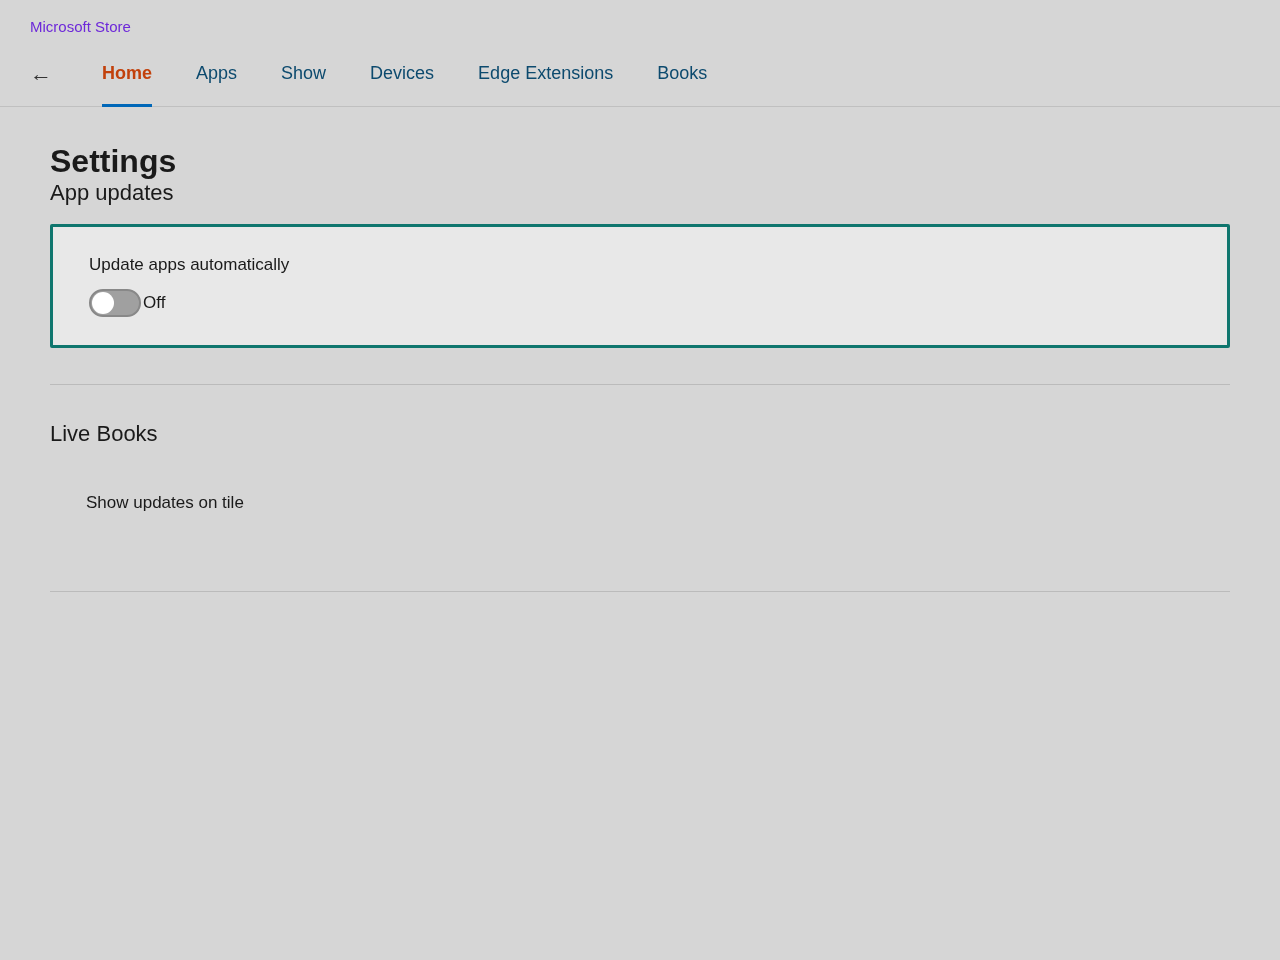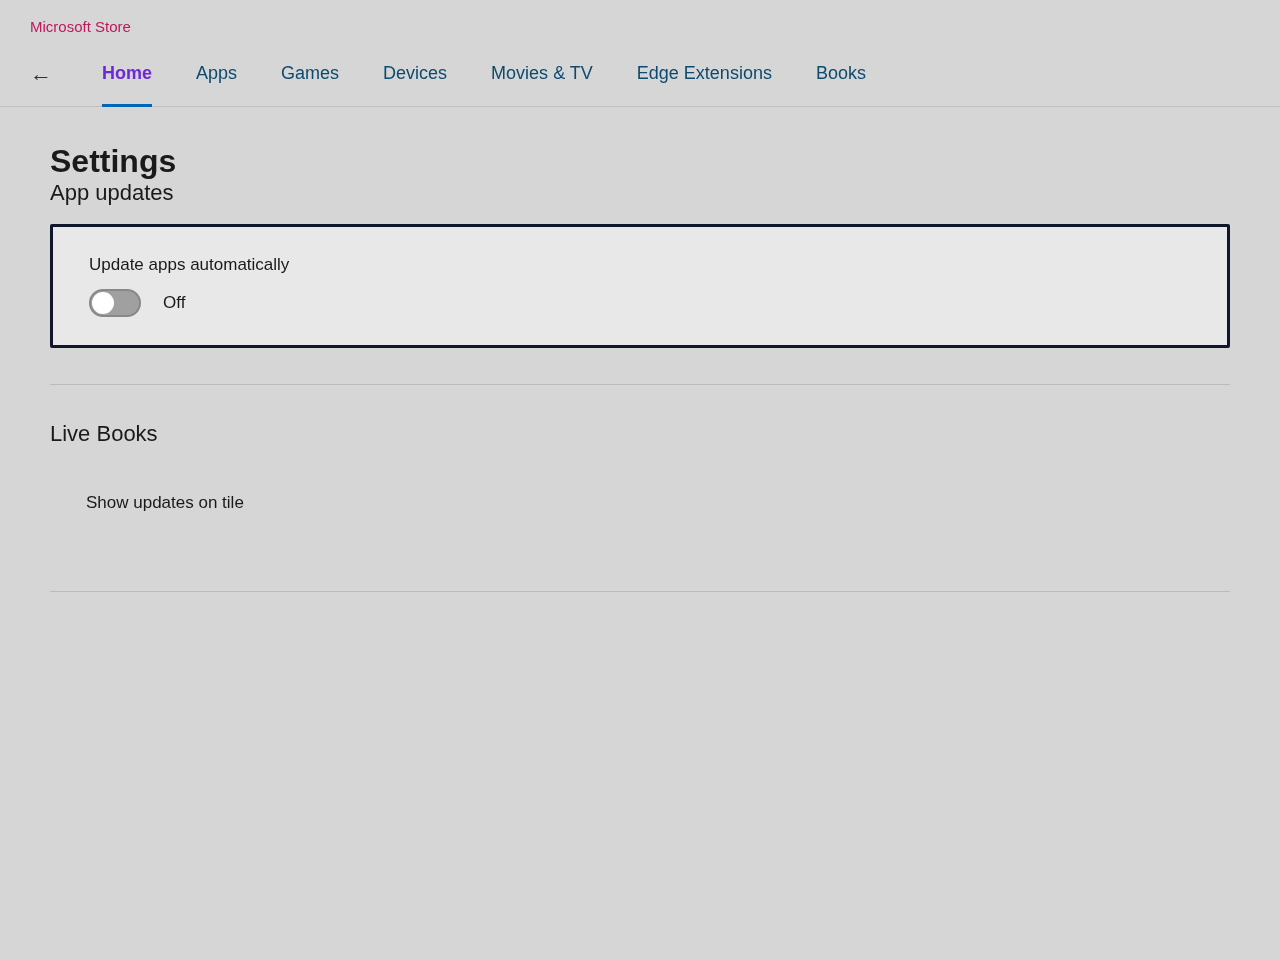--- a/index.html
+++ b/index.html
@@ -13,21 +13,21 @@
       height: 960px;
       background-color: #d6d6d6;
       font-family: 'Segoe UI', Arial, sans-serif;
       color: #1a1a1a;
       overflow: hidden;
     }
 
     .title-bar {
       padding: 18px 30px 6px 30px;
       font-size: 15px;
-      color: #be185d;
+      color: #6d28d9;
       font-weight: 400;
     }
 
     .nav-bar {
       display: flex;
       align-items: center;
       padding: 0 30px;
       gap: 0;
       border-bottom: 1px solid #c0c0c0;
       background-color: #d6d6d6;
@@ -47,21 +47,21 @@
     .nav-item {
       padding: 22px 22px;
       font-size: 18px;
       color: #0c4a6e;
       cursor: pointer;
       position: relative;
       white-space: nowrap;
     }
 
     .nav-item.active {
-      color: #6d28d9;
+      color: #c2410c;
       font-weight: 600;
     }
 
     .nav-item.active::after {
       content: '';
       position: absolute;
       bottom: -1px;
       left: 22px;
       right: 22px;
       height: 3px;
@@ -80,36 +80,36 @@
 
     .section-title {
       font-size: 22px;
       font-weight: 500;
       color: #1a1a1a;
       margin-bottom: 18px;
     }
 
     .setting-card {
       background-color: #e8e8e8;
-      border: 3px solid #0f172a;
+      border: 3px solid #0f766e;
       border-radius: 2px;
       padding: 28px 36px;
       margin-bottom: 0;
     }
 
     .setting-label {
       font-size: 17px;
       color: #1a1a1a;
       margin-bottom: 14px;
     }
 
     .toggle-row {
       display: flex;
       align-items: center;
-      gap: 22px;
+      gap: 2px;
     }
 
     .toggle {
       width: 52px;
       height: 28px;
       border-radius: 14px;
       position: relative;
       cursor: pointer;
       flex-shrink: 0;
     }
@@ -173,27 +173,24 @@
     <span>←</span>
   </div>
 
   <div class="nav-item active">
     <span>Home</span>
   </div>
   <div class="nav-item">
     <span>Apps</span>
   </div>
   <div class="nav-item">
-    <span>Games</span>
+    <span>Show</span>
   </div>
   <div class="nav-item">
     <span>Devices</span>
-  </div>
-  <div class="nav-item">
-    <span>Movies &amp; TV</span>
   </div>
   <div class="nav-item">
     <span>Edge Extensions</span>
   </div>
   <div class="nav-item">
     <span>Books</span>
   </div>
 </nav>
 
 <div class="content">

